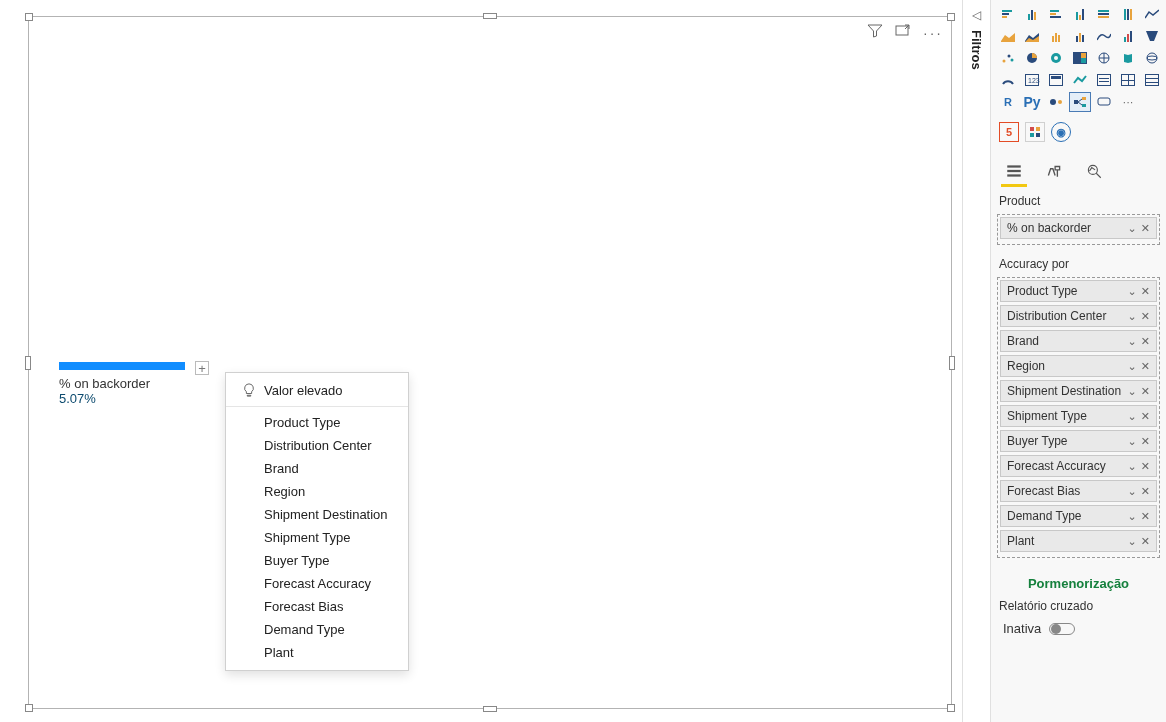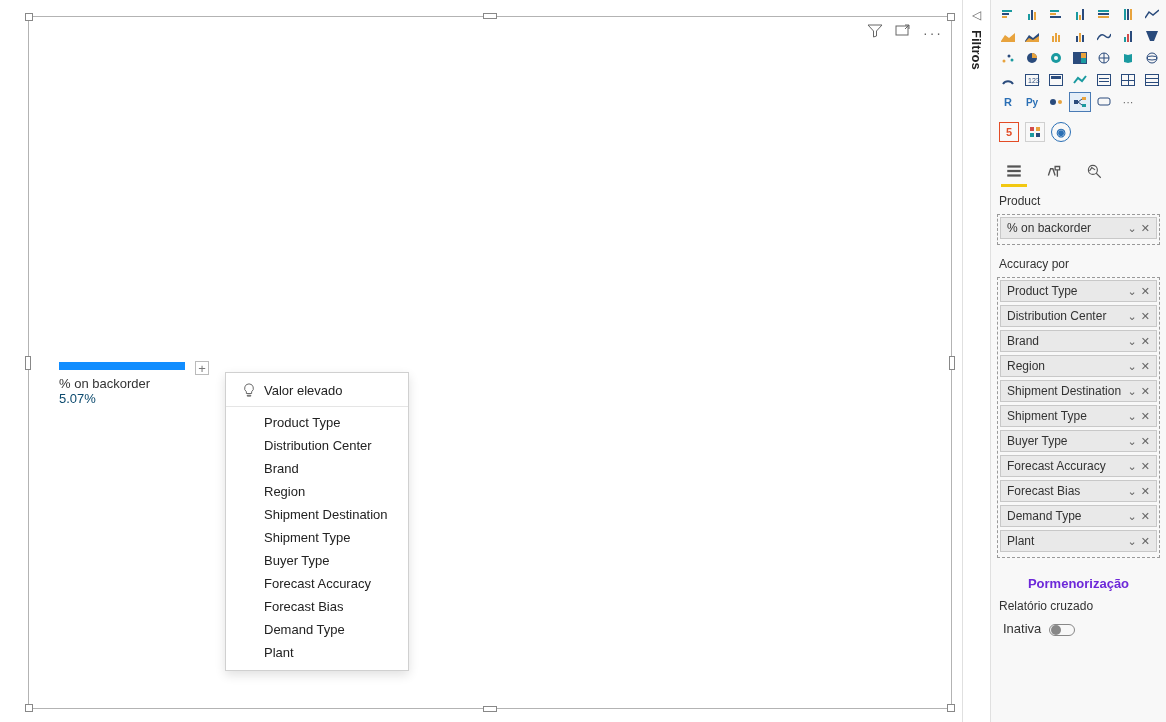--- a/index.html
+++ b/index.html
@@ -72,23 +72,23 @@
   .ftab { width: 22px; height: 22px; display: flex; align-items: center; justify-content: center; cursor: pointer; position: relative; }
   .ftab.active::after { content:""; position:absolute; bottom:-5px; left:-2px; right:-2px; height:3px; background:#f2c811; }
   .section-label { margin: 12px 2px 6px; font-size: 12px; color: #333; }
   .field-well {
     display: flex; align-items: center; justify-content: space-between;
     background: #e9e9e9; border: 1px solid #c8c8c8; padding: 3px 6px;
     font-size: 12px; margin-bottom: 3px; cursor: pointer;
   }
   .field-well .ctrls { display: flex; gap: 4px; color: #666; font-size: 11px; }
   .wells-box { border: 1px dashed #999; padding: 2px; }
-  .drill-head { margin: 18px 0 8px; font-size: 13px; font-weight: 600; color: #6d28d9; text-align: center; }
+  .drill-head { margin: 18px 0 8px; font-size: 13px; font-weight: 600; color: #15803d; text-align: center; }
   .drill-sub { font-size: 12px; color: #333; margin: 4px 2px; }
-  .toggle-row { display: flex; align-items: flex-end; gap: 8px; padding: 4px 6px; }
+  .toggle-row { display: flex; align-items: center; gap: 8px; padding: 4px 6px; }
   .toggle { width: 26px; height: 12px; border-radius: 6px; border: 1px solid #888; position: relative; }
   .toggle .knob { width: 10px; height: 10px; border-radius: 50%; background: #888; position: absolute; left: 1px; top: 0; }
 </style>
 </head>
 <body>
 
 <div class="app">
 
   <div class="canvas-area">
     <div class="visual-frame">
@@ -347,21 +347,21 @@
           </div>
         </div>
       <div class="vcell">
           <div class="mini-box">
             <div style="position:absolute;left:0;top:33%;right:0;height:1px;background:#2a4b7c"></div>
             <div style="position:absolute;left:0;top:66%;right:0;height:1px;background:#2a4b7c"></div>
           </div>
         </div>
 
       <div class="vcell" style="color:#2a6fb5;font-weight:bold">R</div>
-      <div class="vcell" style="color:#2a6fb5;font-weight:bold;font-size:10px">Py</div>
+      <div class="vcell" style="color:#2a6fb5;font-weight:bold;font-size:14px">Py</div>
       <div class="vcell">
           <svg width="14" height="12">
             <circle cx="4" cy="6" r="3" fill="#2a4b7c"></circle>
             <circle cx="11" cy="6" r="2" fill="#e8a33d"></circle>
           </svg>
         </div>
       <div class="vcell selected">
           <svg width="14" height="12">
             <rect x="1" y="4" width="4" height="4" fill="#2a4b7c"></rect>
             <line x1="5" y1="6" x2="9" y2="3" stroke="#2a4b7c"></line>

